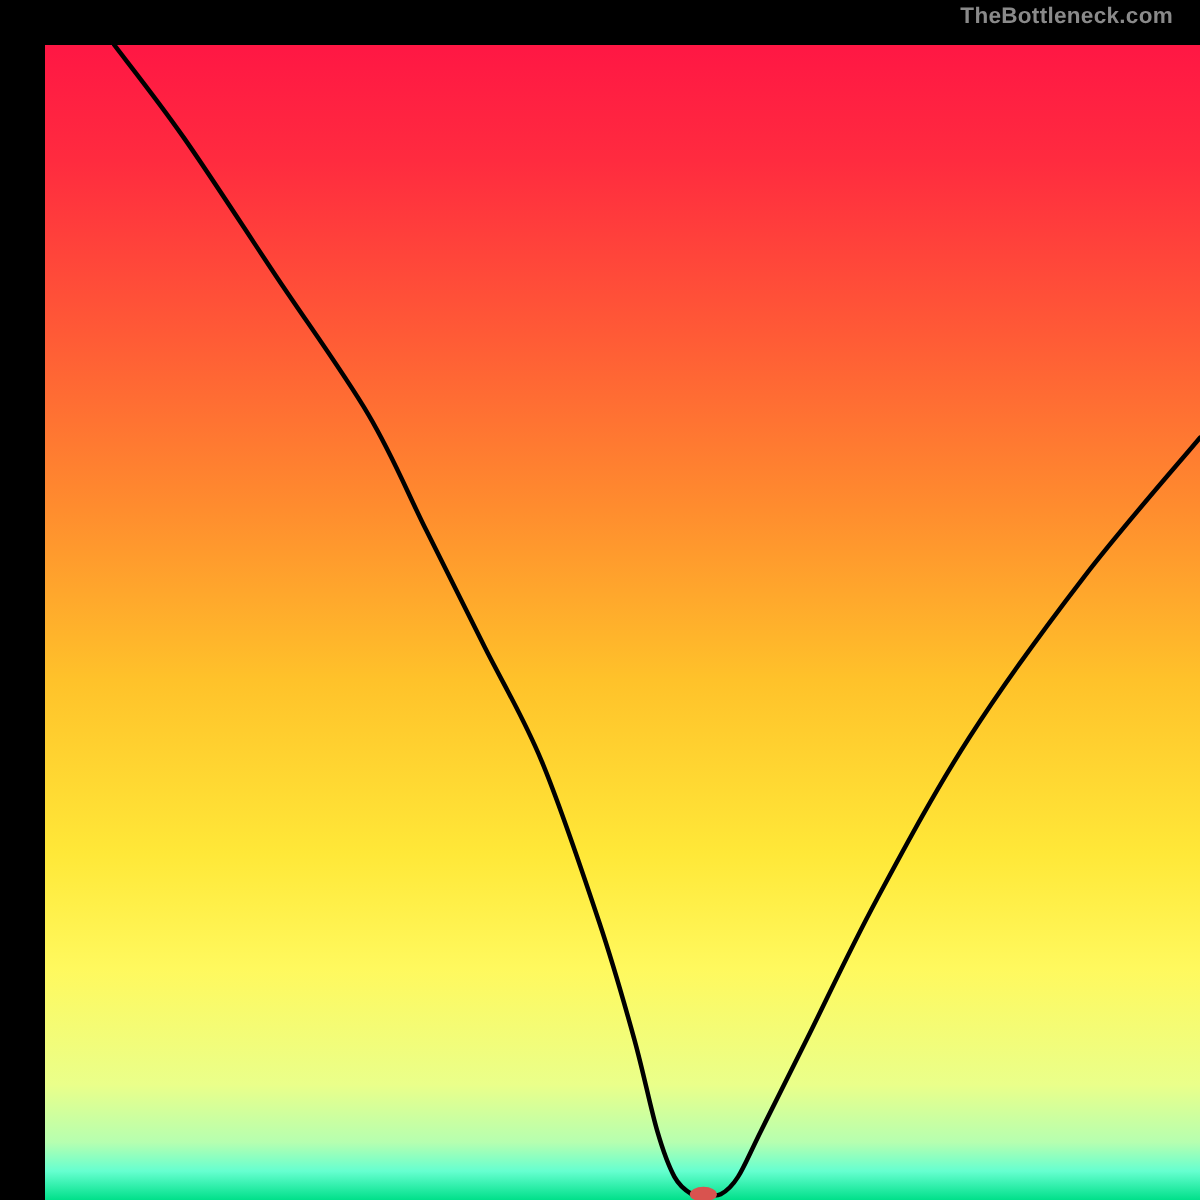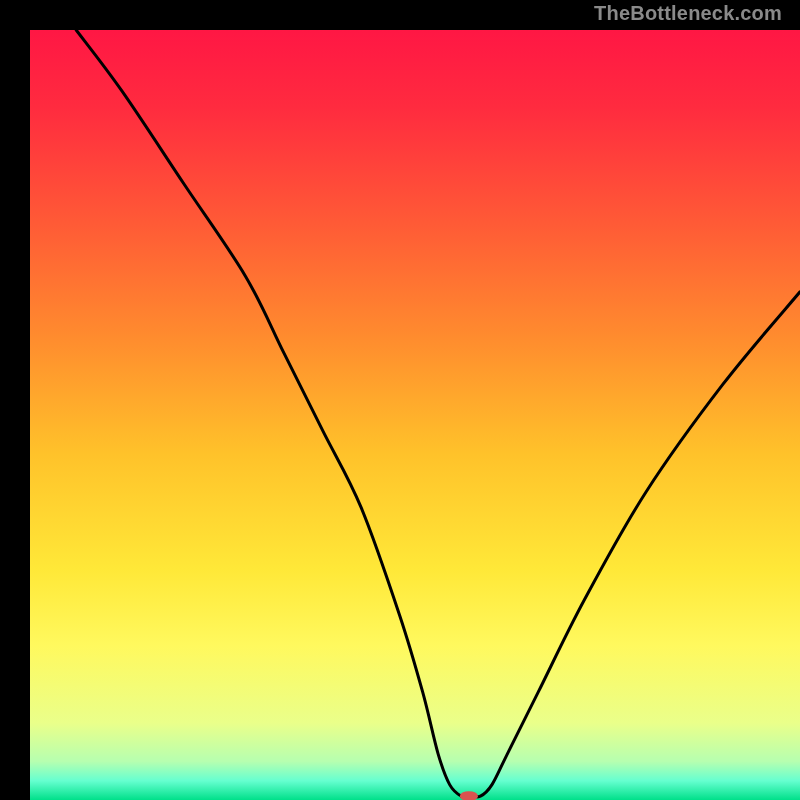--- a/index.html
+++ b/index.html
@@ -23,21 +23,21 @@
     left: 15px;
     top: 15px;
     width: 770px;
     height: 770px;
   }
   .watermark {
     position: absolute;
     top: 2px;
     right: 18px;
     font-family: Arial, Helvetica, sans-serif;
-    font-size: 20px;
+    font-size: 15px;
     font-weight: 600;
     color: #8a8a8a;
     letter-spacing: 0.2px;
   }
   svg {
     display: block;
   }
 </style>
 </head>
 <body>

